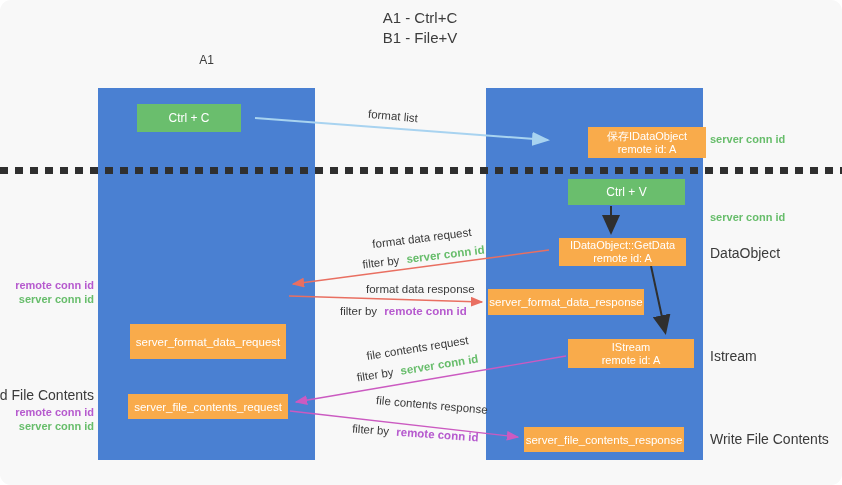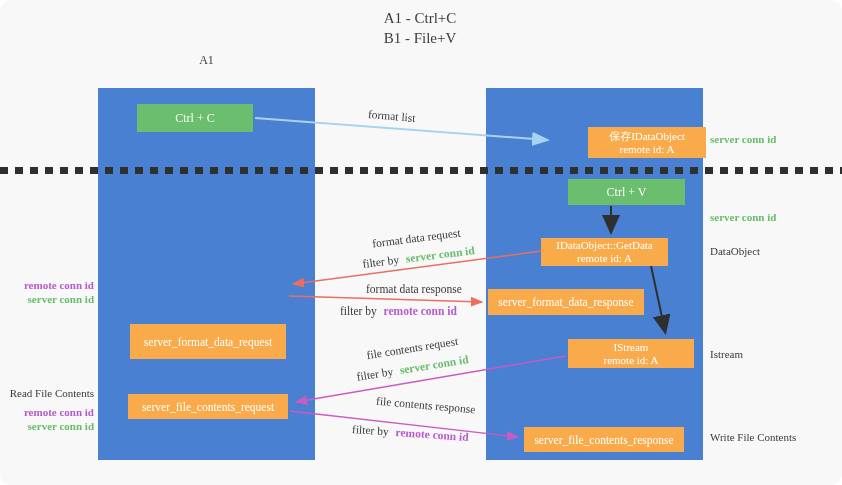--- a/index.html
+++ b/index.html
@@ -1,19 +1,19 @@
 <!DOCTYPE html>
 <html><head>
 <meta charset="utf-8">
 <style>
   html,body { margin:0; padding:0; }
   #canvas {
     position:relative; width:842px; height:485px;
     background:#f8f8f8; overflow:hidden;
-    font-family:Liberation Serif, serif; color:#3a3a3a;border-radius:11px;
+    font-family:Liberation Sans, sans-serif; color:#3a3a3a;border-radius:11px;
   }
   .abs { position:absolute; }
   
   .title { left:300px; top:8px; width:240px; text-align:center;
            font-size:15px; line-height:20px; color:#3c3c3c; }
   
   .ll-header { width:217px; text-align:center; font-size:12px; line-height:14px; top:53px; color:#3c3c3c;}
   .ll-header.left  { left:98px; }
   .ll-header.right { left:486px; }
   
@@ -22,36 +22,36 @@
   .col.right { left:486px; }
   
   .dashline { left:0; top:167px; width:842px; height:7px;
     background:repeating-linear-gradient(90deg,#2f2f2f 0 8px,transparent 8px 15px); }
   
   .box { position:absolute; display:flex; flex-direction:column;
          align-items:center; justify-content:center;
          color:#ffffff; text-align:center; white-space:nowrap; }
   .box.green  { background:#6abe6d; }
   .box.orange { background:#f9ab4b; }
-  .b-ctrlc   { left:137px; top:104px; width:116px; height:28px; font-size:12px; }
+  .b-ctrlc   { left:137px; top:104px; width:104px; height:28px; font-size:12px; }
   .b-save    { left:588px; top:127px; width:118px; height:31px; font-size:11px; line-height:13px; }
   .b-ctrlv   { left:568px; top:179px; width:117px; height:26px; font-size:12px; }
-  .b-getdata { left:541px; top:238px; width:127px; height:28px; font-size:11px; line-height:13px; }
+  .b-getdata { left:559px; top:238px; width:127px; height:28px; font-size:11px; line-height:13px; }
   .b-fmtreq  { left:130px; top:284px; width:156px; height:35px; font-size:11.5px;margin-top:40px; }
   .b-fmtres  { left:488px; top:289px; width:156px; height:26px; font-size:11.5px; }
   .b-istream { left:568px; top:339px; width:126px; height:29px; font-size:11px; line-height:13px; }
   .b-filereq { left:128px; top:394px; width:160px; height:25px; font-size:11.5px; }
   .b-fileres { left:524px; top:427px; width:160px; height:25px; font-size:11.5px; }
   
   .side { position:absolute; font-size:11px; white-space:nowrap; }
   .side.r { left:710px; }
   .side.l { right:748px; text-align:right; }
   .green-t  { color:#67bd6b; font-weight:bold; }
   .purple-t { color:#b65ace; font-weight:bold; }
-  .dark-t   { color:#3a3a3a; font-size:11px; font-weight:normal; }
+  .dark-t   { color:#3a3a3a; font-size:14px; font-weight:normal; }
   
   .elabel { position:absolute; font-size:11.5px; color:#3a3a3a; white-space:nowrap; }
   .elabel span + span { margin-left:4px; }
   .e-fmtlist  { left:368px; top:110px; transform:rotate(5deg); }
   .e-fdreq    { left:372px; top:232px; transform:rotate(-7deg); }
   .e-fdreq-f  { left:362px; top:251px; transform:rotate(-7deg); }
   .e-fdres    { left:366px; top:283px; }
   .e-fdres-f  { left:340px; top:305px; }
   .e-fcreq    { left:366px; top:342px; transform:rotate(-9deg); }
   .e-fcreq-f  { left:356px; top:362px; transform:rotate(-9deg); }

